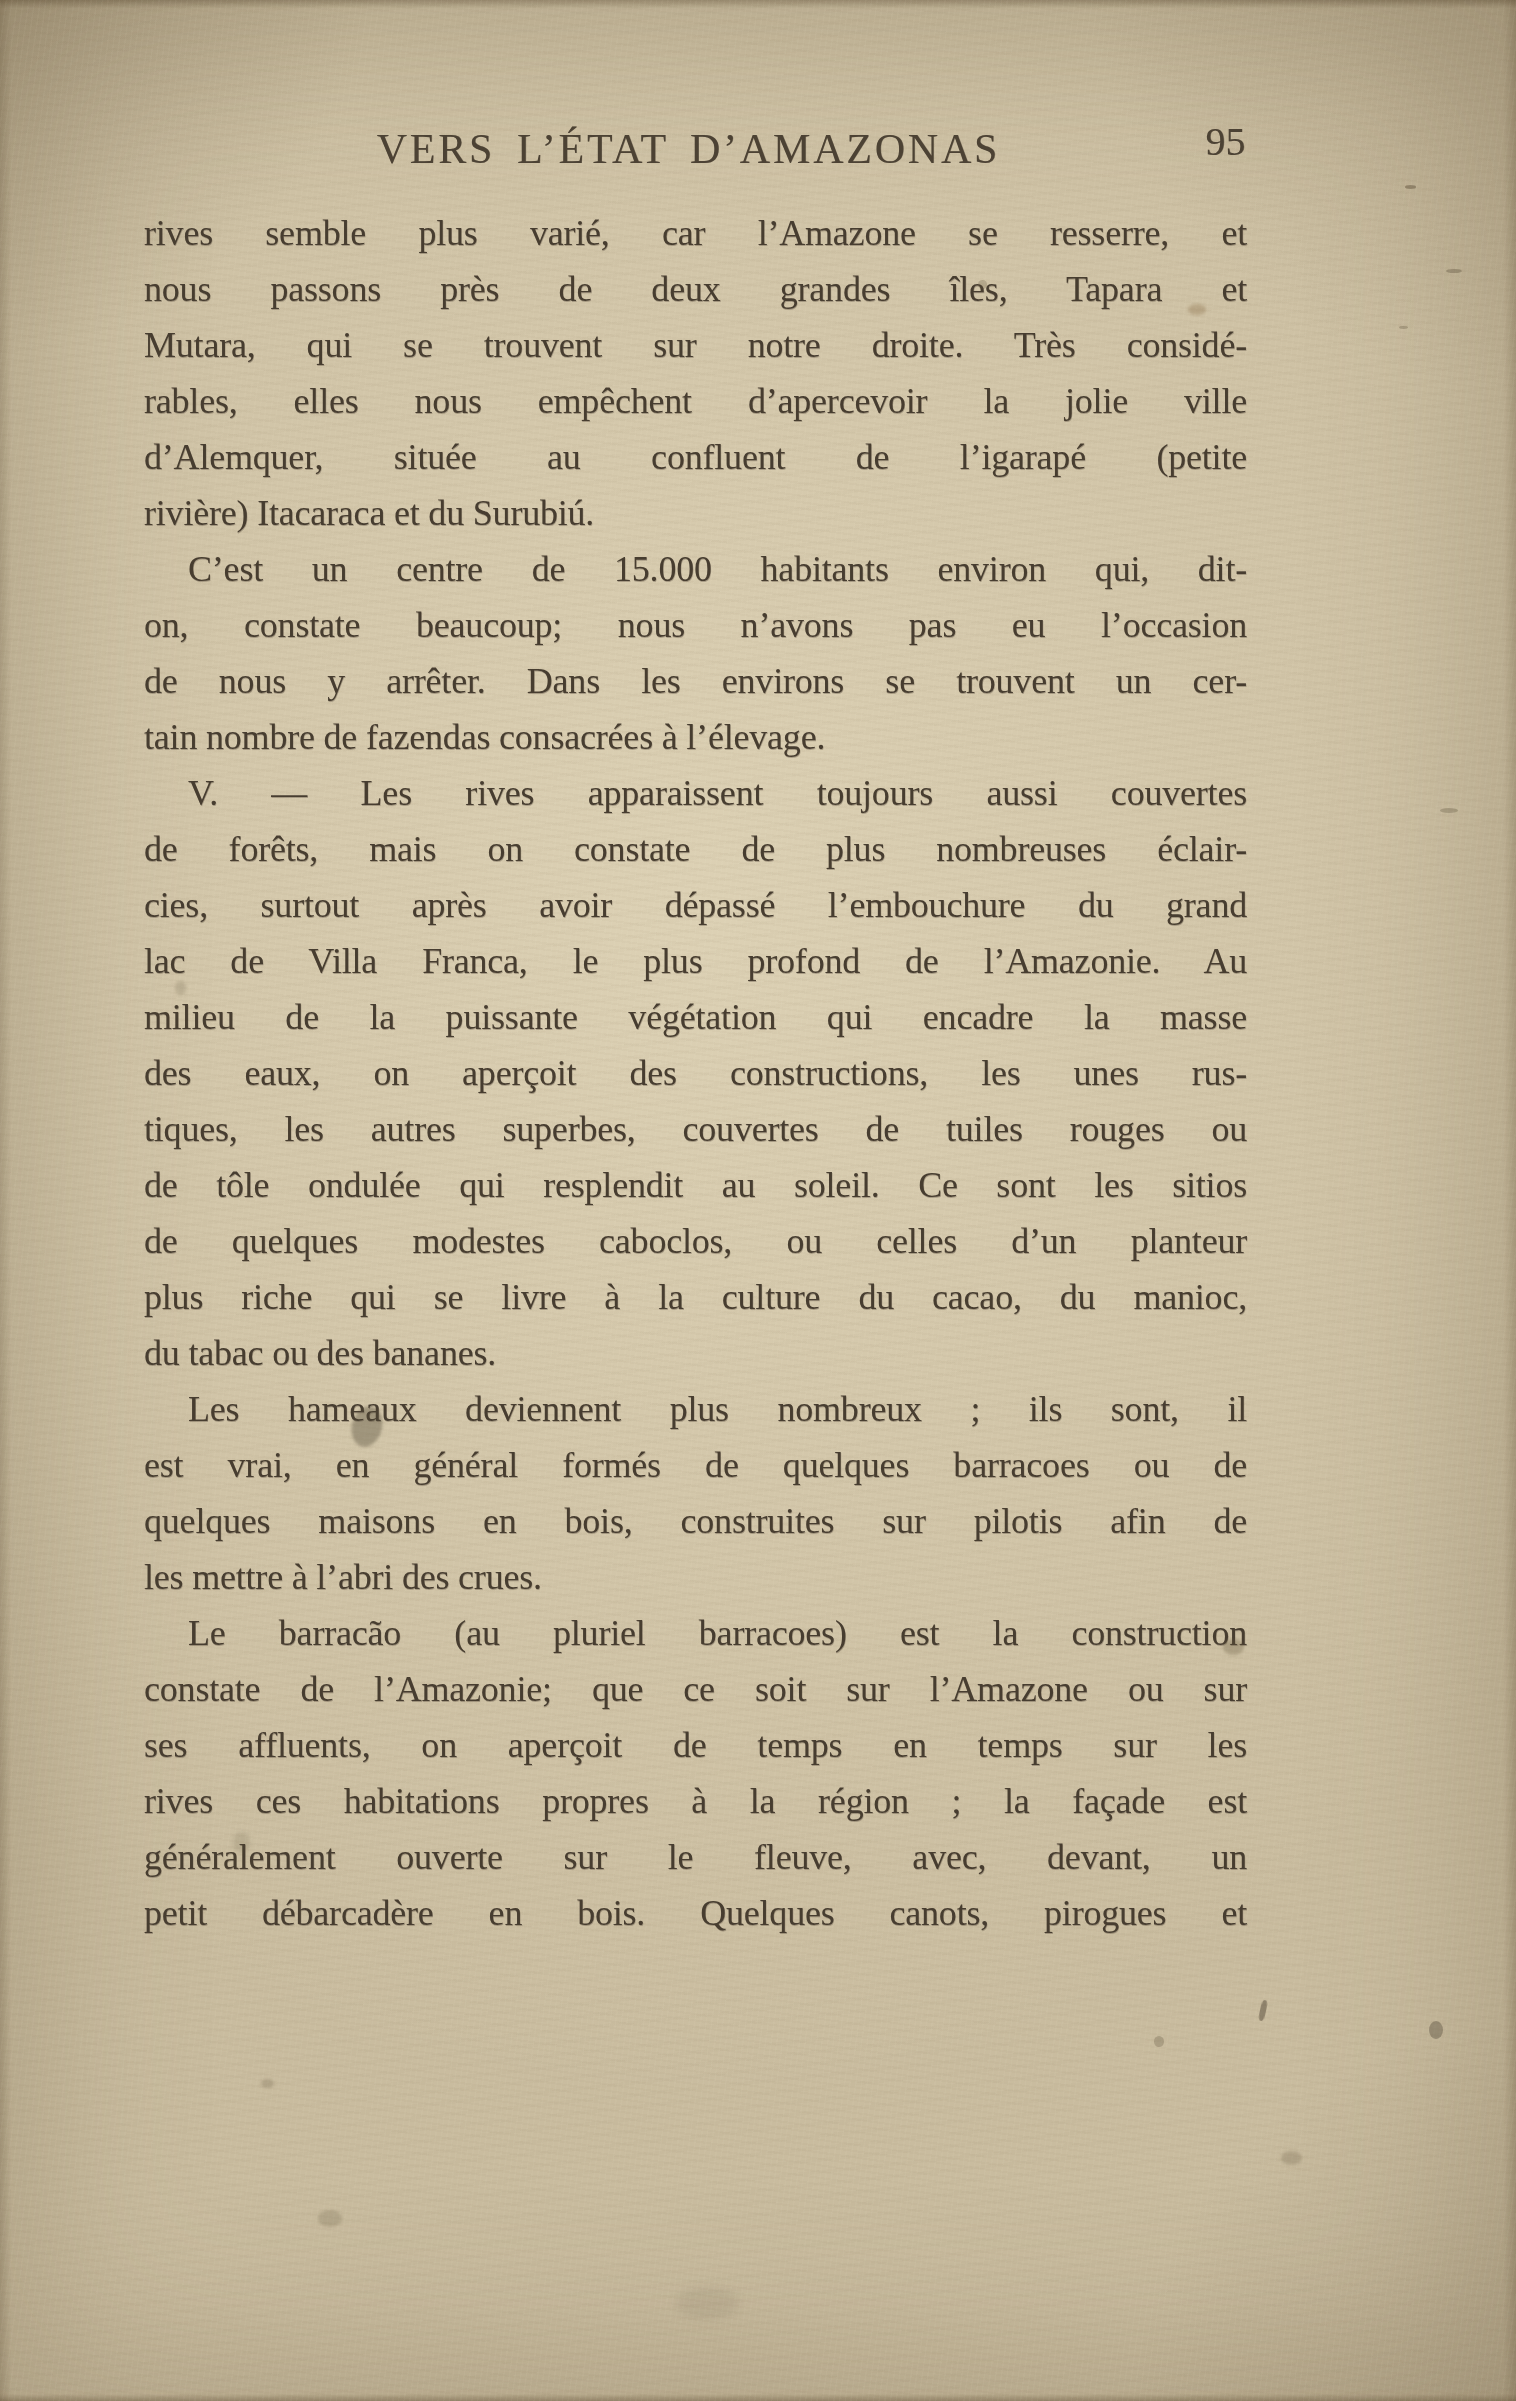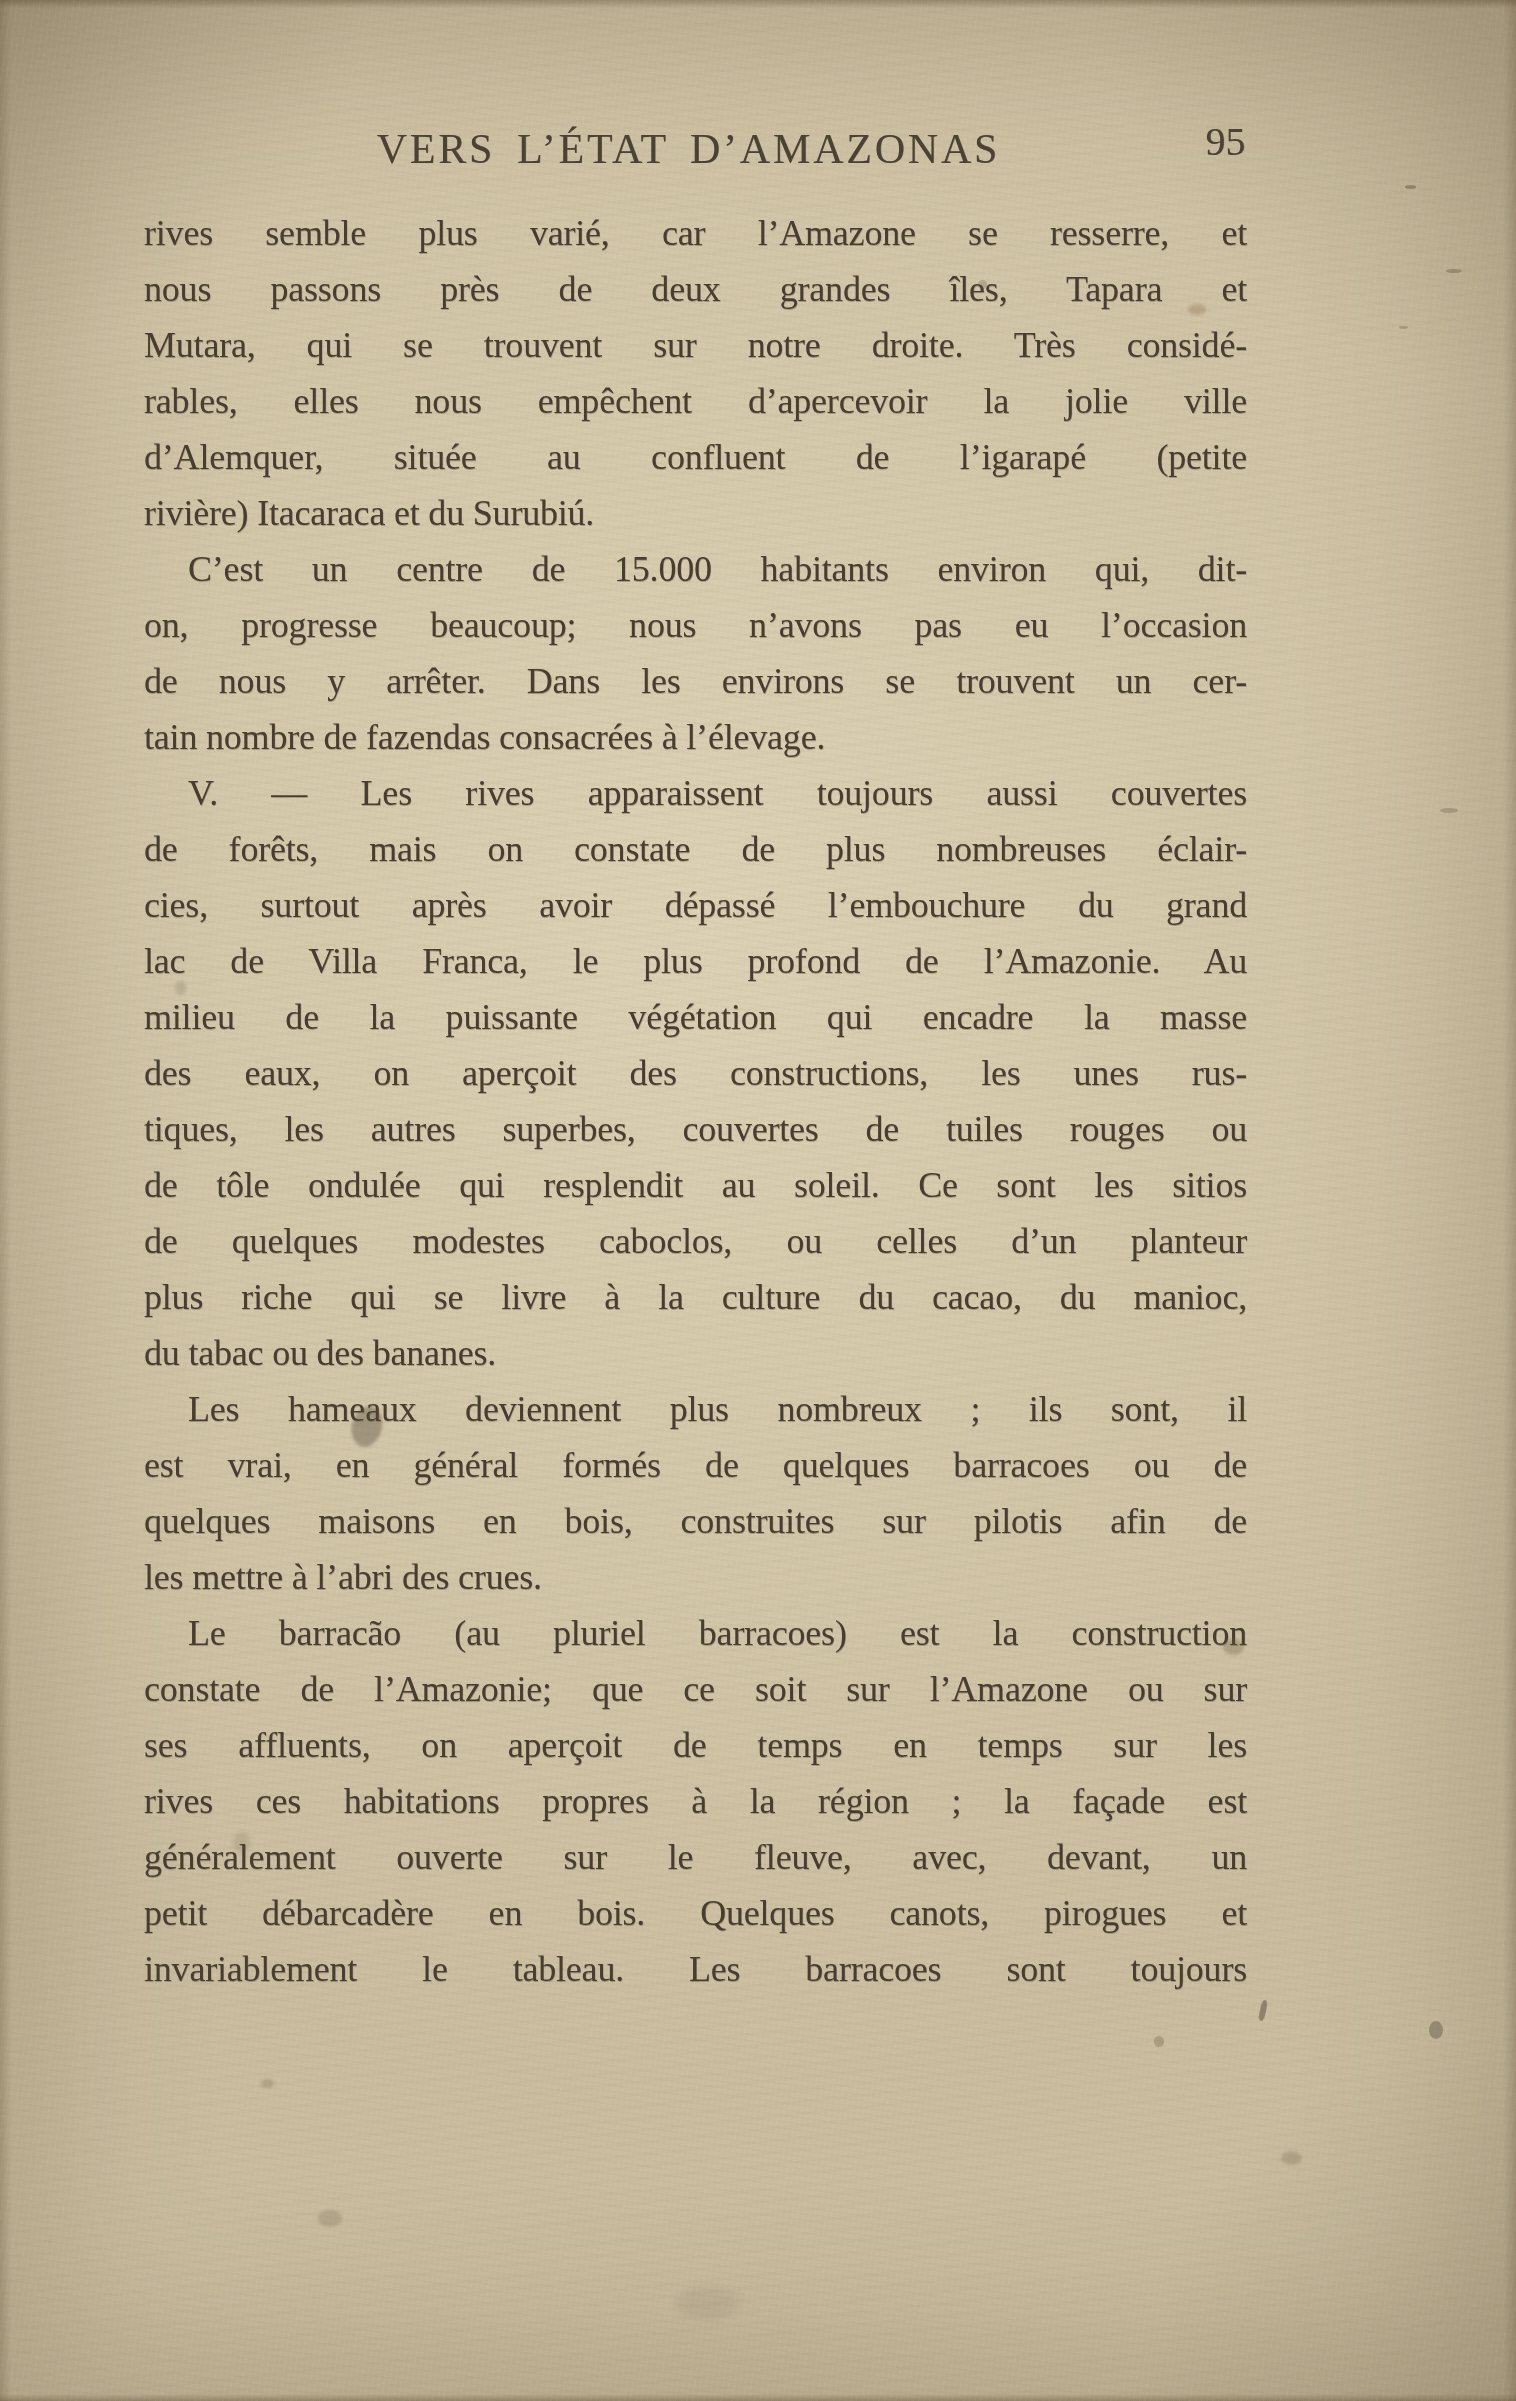--- a/index.html
+++ b/index.html
@@ -104,21 +104,21 @@
       <p class="para">
         <span class="line">rives semble plus varié, car l’Amazone se resserre, et</span>
         <span class="line">nous passons près de deux grandes îles, Tapara et</span>
         <span class="line">Mutara, qui se trouvent sur notre droite. Très considé-</span>
         <span class="line">rables, elles nous empêchent d’apercevoir la jolie ville</span>
         <span class="line">d’Alemquer, située au confluent de l’igarapé (petite</span>
         <span class="line last">rivière) Itacaraca et du Surubiú.</span>
       </p>
       <p class="para indent">
         <span class="line">C’est un centre de 15.000 habitants environ qui, dit-</span>
-        <span class="line">on, progresse beaucoup; nous n’avons pas eu l’occasion</span>
+        <span class="line">on, constate beaucoup; nous n’avons pas eu l’occasion</span>
         <span class="line">de nous y arrêter. Dans les environs se trouvent un cer-</span>
         <span class="line last">tain nombre de fazendas consacrées à l’élevage.</span>
       </p>
       <p class="para indent">
         <span class="line">V. — Les rives apparaissent toujours aussi couvertes</span>
         <span class="line">de forêts, mais on constate de plus nombreuses éclair-</span>
         <span class="line">cies, surtout après avoir dépassé l’embouchure du grand</span>
         <span class="line">lac de Villa Franca, le plus profond de l’Amazonie. Au</span>
         <span class="line">milieu de la puissante végétation qui encadre la masse</span>
         <span class="line">des eaux, on aperçoit des constructions, les unes rus-</span>
@@ -134,21 +134,20 @@
         <span class="line">quelques maisons en bois, construites sur pilotis afin de</span>
         <span class="line last">les mettre à l’abri des crues.</span>
       </p>
       <p class="para indent">
         <span class="line">Le barracão (au pluriel barracoes) est la construction</span>
         <span class="line">constate de l’Amazonie; que ce soit sur l’Amazone ou sur</span>
         <span class="line">ses affluents, on aperçoit de temps en temps sur les</span>
         <span class="line">rives ces habitations propres à la région ; la façade est</span>
         <span class="line">généralement ouverte sur le fleuve, avec, devant, un</span>
         <span class="line">petit débarcadère en bois. Quelques canots, pirogues et</span>
-        <span class="line">invariablement le tableau. Les barracoes sont toujours</span>
       </p>
     </main>
 
   <div class="stain" style="left:352px;  top:1406px; width:30px; height:41px; background:rgba(80,70,52,0.38);  filter:blur(1.4px); transform:rotate(15deg);"></div>
   <div class="stain" style="left:1188px; top:304px;  width:18.3px; height:11.3px; background:rgba(130,100,60,0.30); filter:blur(1.4px);"></div>
   <div class="stain" style="left:1405px; top:185px;  width:11.3px; height:3.5px;  background:rgba(90,78,56,0.45);  filter:blur(0.7px);"></div>
   <div class="stain" style="left:1446px; top:269px;  width:15.5px; height:4.2px;  background:rgba(90,78,56,0.35);  filter:blur(0.7px);"></div>
   <div class="stain" style="left:1399px; top:326px;  width:8.5px; height:2.8px;  background:rgba(90,78,56,0.30);  filter:blur(0.7px);"></div>
   <div class="stain" style="left:978px; top:280px;  width:8.5px; height:8.5px; background:rgba(90,78,56,0.25);  filter:blur(0.7px);"></div>
   <div class="stain" style="left:1440px; top:808px; width:18.3px; height:5px;  background:rgba(90,78,56,0.30);  filter:blur(0.7px);"></div>

